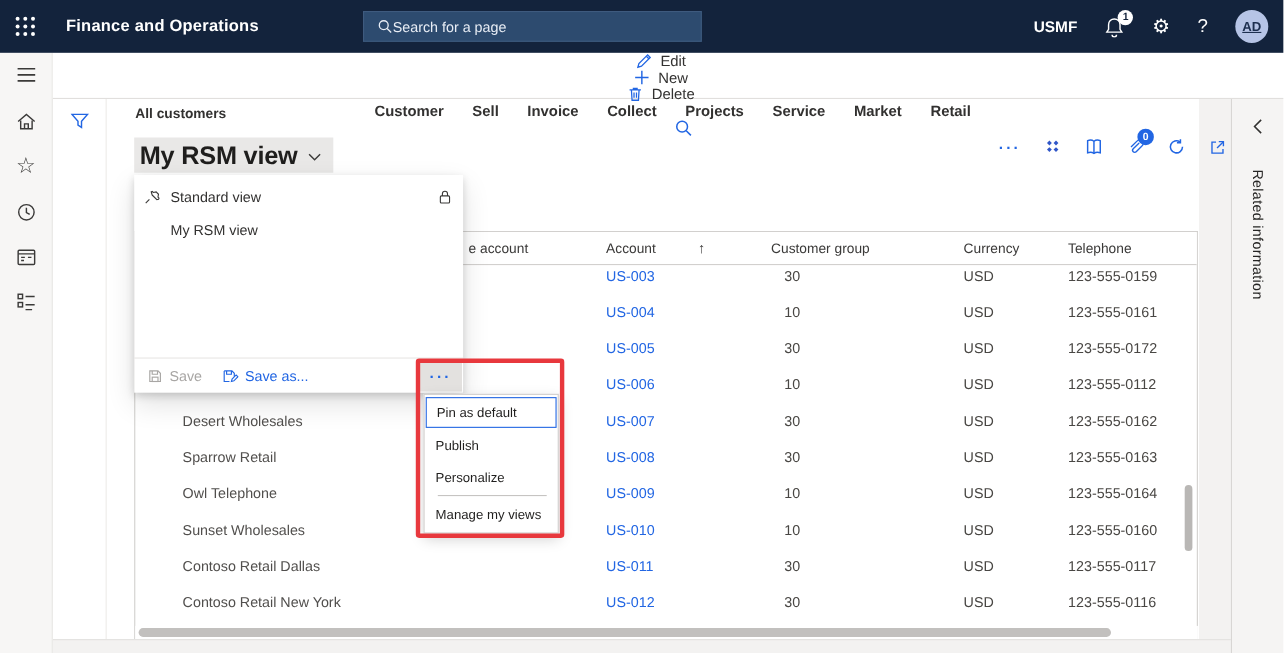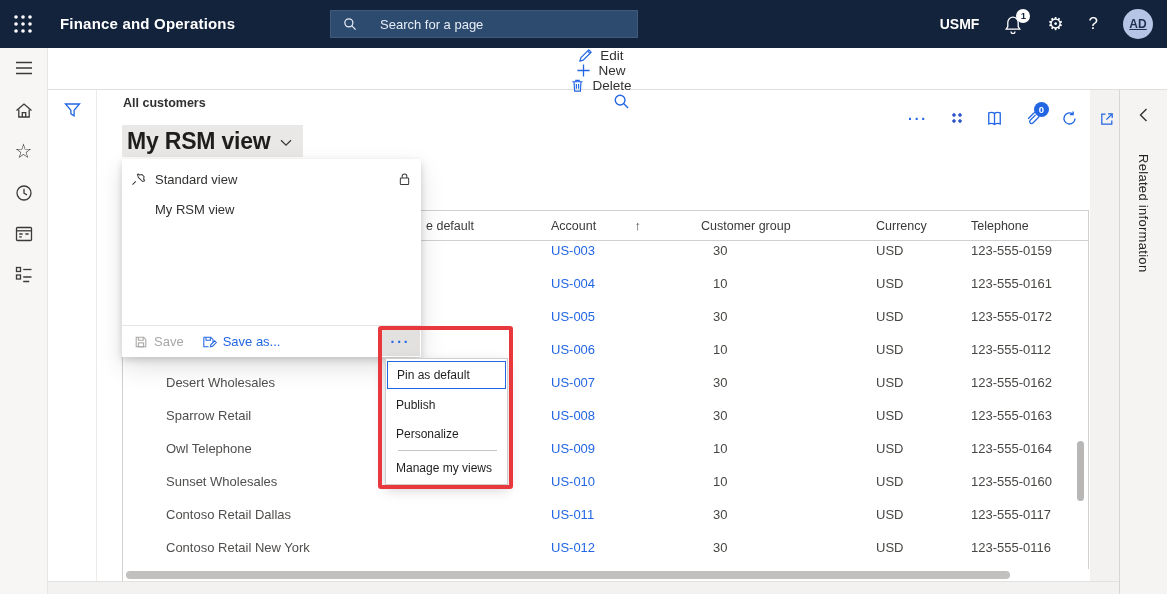--- a/index.html
+++ b/index.html
@@ -6,21 +6,21 @@
   .stage{position:relative;width:1167px;height:594px;overflow:hidden;
          font-family:"Liberation Sans","DejaVu Sans",sans-serif;background:#fff;}
   .abs{position:absolute;}
   svg{display:block;}
 
   
   .topbar{left:0;top:0;width:1167px;height:48px;background:#13233c;color:#fff;z-index:10;}
   .waffle{left:12px;top:13px;width:24px;height:24px;cursor:pointer;}
   .app-title{left:60px;top:15px;font-size:15px;font-weight:700;letter-spacing:.2px;}
   .searchbox{left:330px;top:10px;width:308px;height:28px;background:#2d4b6f;border:1px solid #3e5a7e;
-             display:flex;align-items:center;gap:23px;padding-left:12px;box-sizing:border-box;
+             display:flex;align-items:center;gap:0;padding-left:12px;box-sizing:border-box;
              color:#e8edf5;font-size:13px;}
   .tb-right{right:14px;top:0;height:48px;display:flex;align-items:center;gap:25px;}
   .company{font-size:14px;font-weight:600;cursor:pointer;}
   .bell-wrap{position:relative;cursor:pointer;}
   .bell-badge{position:absolute;top:-6px;right:-8px;width:14px;height:14px;border-radius:50%;
               background:#fff;color:#13233c;font-size:9.5px;font-weight:700;
               display:flex;align-items:center;justify-content:center;}
   .gear{font-size:18px;line-height:1;cursor:pointer;}
   .help{font-size:17px;cursor:pointer;}
   .avatar{width:30px;height:30px;border-radius:50%;background:#b6c4e6;color:#1d2f4f;
@@ -225,20 +225,31 @@
     </span>
     <span class="cmd">
       <span class="ic">
         <svg width="15" height="15" viewBox="0 0 16 16" fill="none" stroke="currentColor" stroke-width="1.25">
           <path d="M2.5 4h11M6.2 4V2.6h3.6V4M4.3 4l.6 10h6.2l.6-10M6.8 6.5v5M9.2 6.5v5"></path>
         </svg>
       </span>
       <span>Delete</span>
     </span>
     <span class="vdiv"></span>
+    <div class="tabs">
+
+    <span class="tab">Customer</span>
+        <span class="tab">Sell</span>
+        <span class="tab">Invoice</span>
+        <span class="tab">Collect</span>
+        <span class="tab">Projects</span>
+        <span class="tab">Service</span>
+        <span class="tab">Market</span>
+        <span class="tab">Retail</span>
+      </div>
     <span class="ab-search">
       <svg width="17" height="17" viewBox="0 0 16 16" fill="none" stroke="currentColor" stroke-width="1.3">
         <circle cx="6.7" cy="6.7" r="4.6"></circle>
           <path d="M10.2 10.2L14.2 14.2"></path>
       </svg>
     </span>
     <div class="ab-right">
       <span class="ab-ellipsis">···</span>
       <span class="ab-icon">
         <svg width="16" height="16" viewBox="0 0 16 16" fill="#3056c8">
@@ -289,21 +300,21 @@
     <span class="funnel">
       <svg width="17" height="16" viewBox="0 0 17 16" fill="none" stroke="currentColor" stroke-width="1.3">
         <path d="M1.5 2h14l-5.4 6.3v5.5l-3.2-2V8.3z"></path>
       </svg>
     </span>
   </div>
 
   <div class="abs grid">
     <div class="ghead gcols">
       <span class="hc"></span>
-      <span class="hc">e default</span>
+      <span class="hc">e account</span>
       <span class="hc hc-account">
         <span>Account</span>
         <span class="sort">↑</span>
       </span>
       <span class="hc">Customer group</span>
       <span class="hc">Currency</span>
       <span class="hc">Telephone</span>
     </div>
     <div class="gbody">
 

